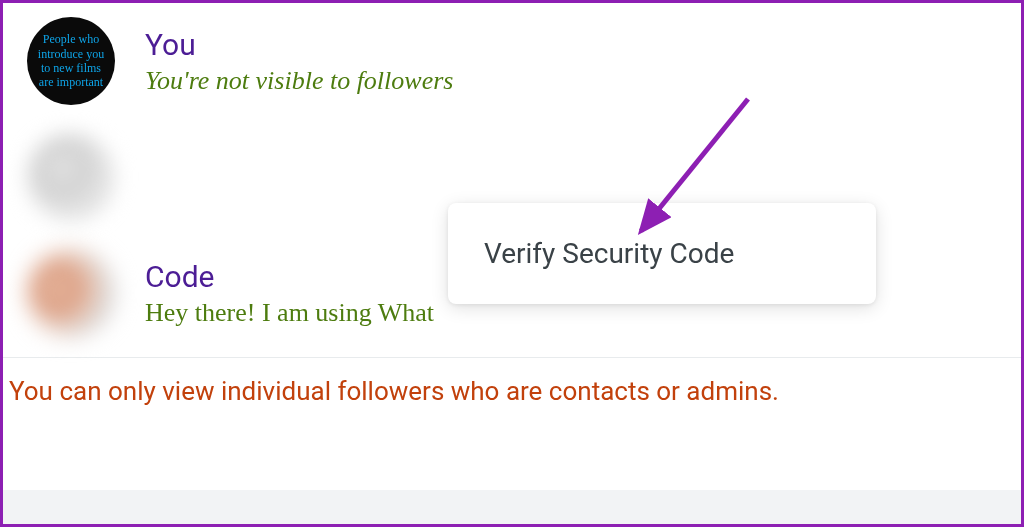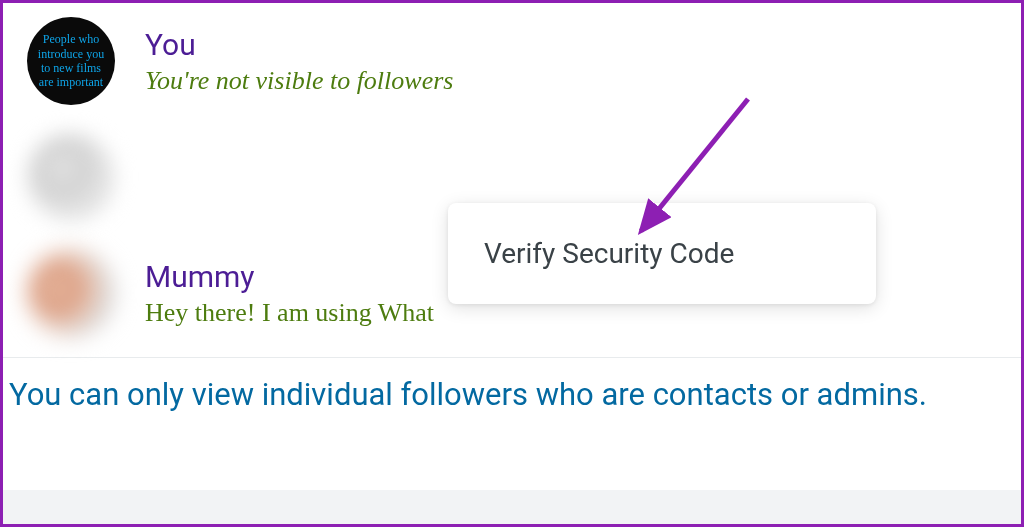--- a/index.html
+++ b/index.html
@@ -70,22 +70,22 @@
     }
     .subtitle-italic {
       font-style: italic;
     }
     .divider {
       height: 1px;
       background: #e8ebed;
       margin-top: 6px;
     }
     .note {
-      font-size: 31px;
-      color: #0369a1;
+      font-size: 26px;
+      color: #c2410c;
       padding: 18px 6px 16px 6px;
     }
     .bottom-bar {
       position: absolute;
       bottom: 0;
       left: 0;
       right: 0;
       height: 34px;
       background: #f2f3f5;
     }
@@ -131,21 +131,21 @@
 
   <div class="list-item">
     <div class="avatar avatar-blur"></div>
     <div class="item-text">
     </div>
   </div>
 
   <div class="list-item">
     <div class="avatar avatar-blur2"></div>
     <div class="item-text">
-      <div class="name">Mummy</div>
+      <div class="name">Code</div>
       <div class="subtitle">Hey there! I am using What</div>
     </div>
   </div>
 
   <div class="divider"></div>
 
   <div class="note">You can only view individual followers who are contacts or admins.</div>
 
   <div class="bottom-bar"></div>
 

